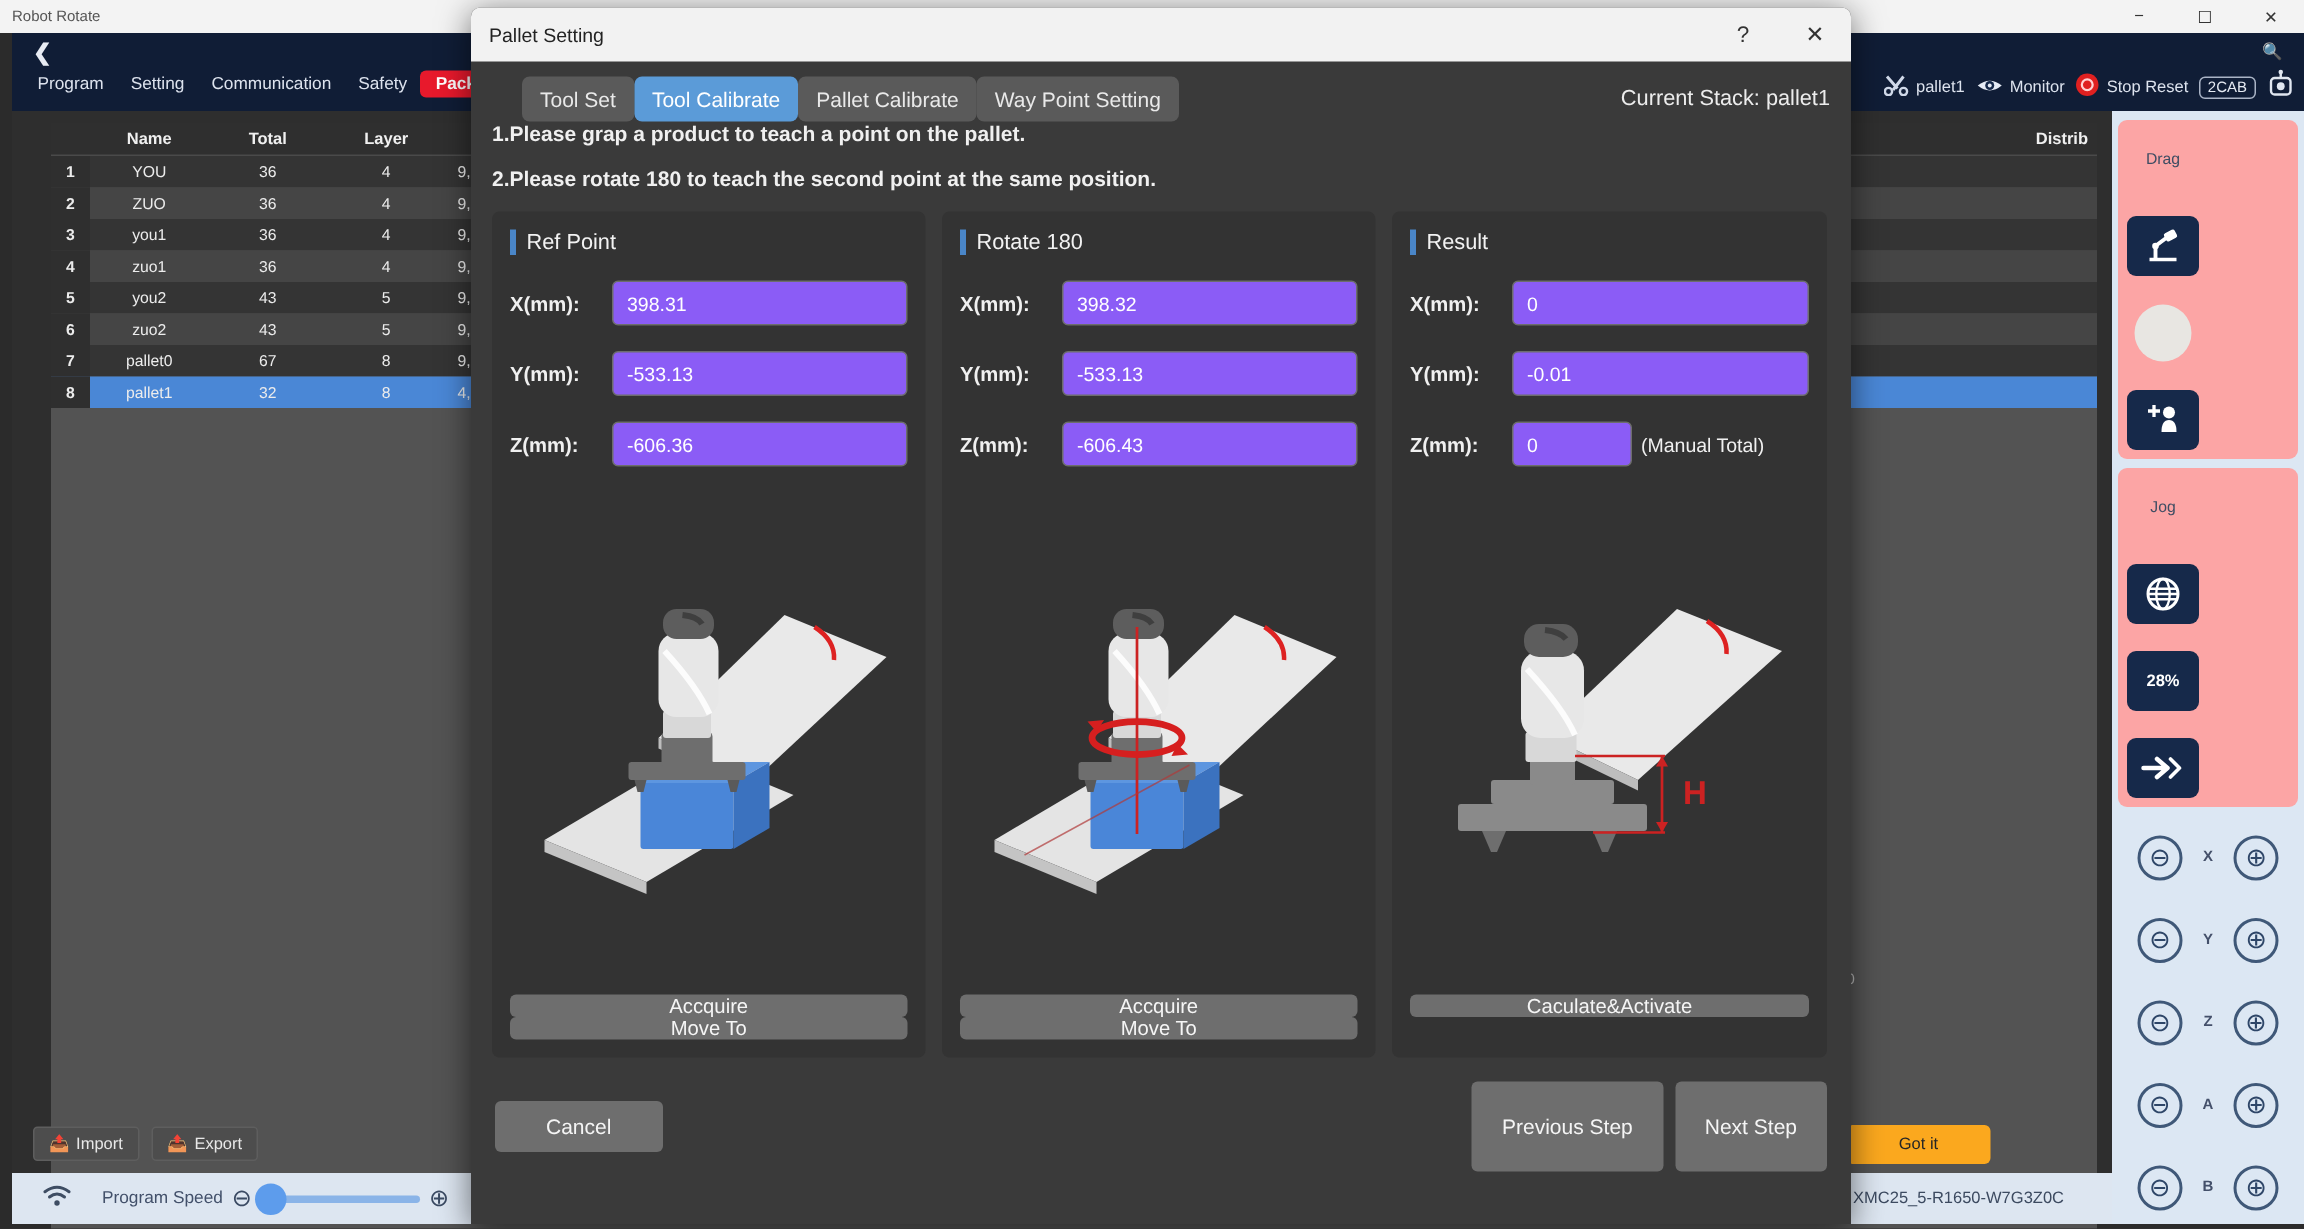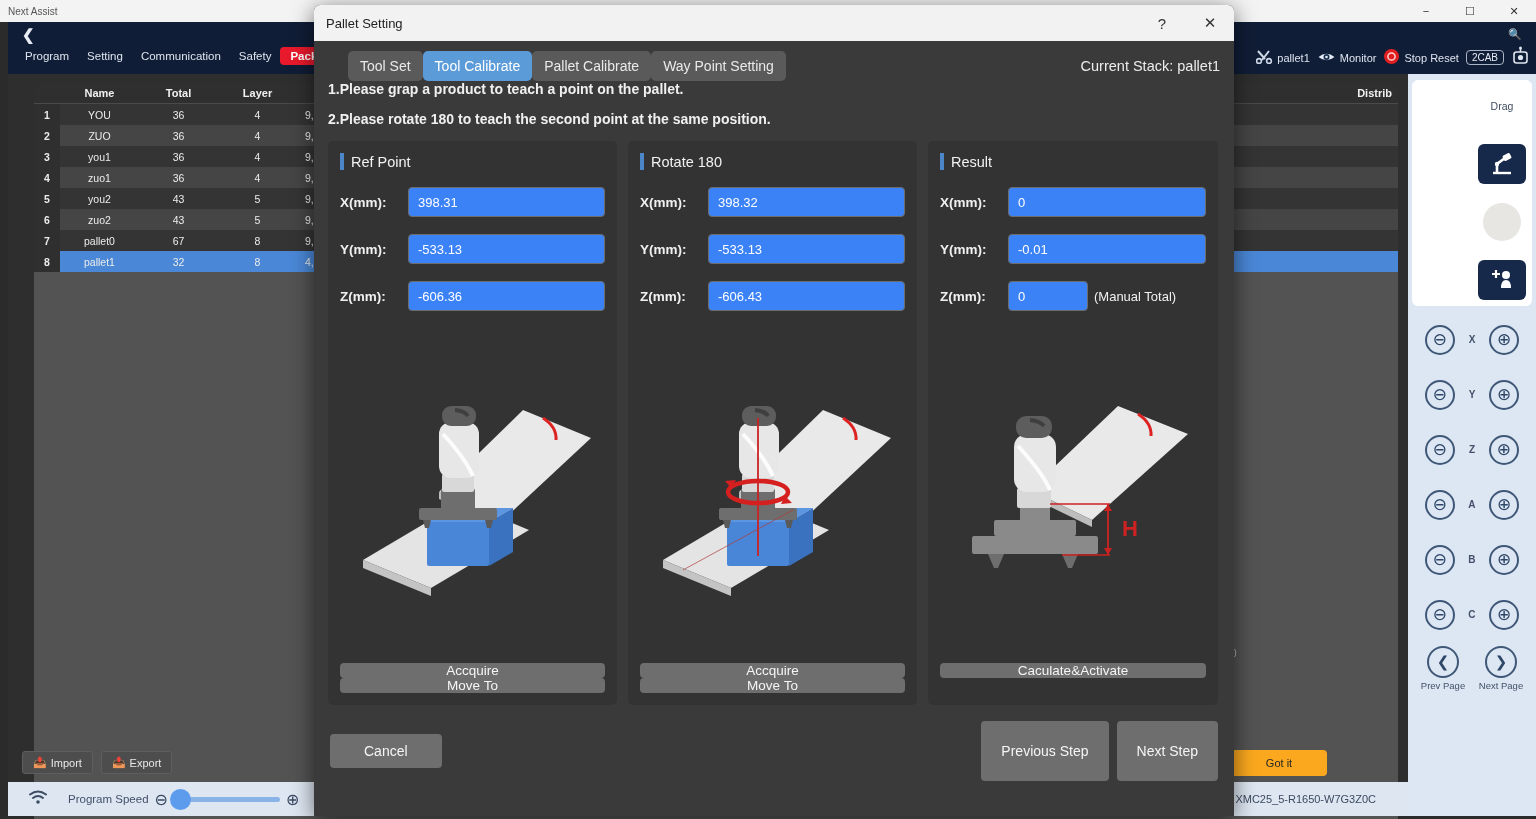--- a/index.html
+++ b/index.html
@@ -123,23 +123,23 @@
     margin-left: auto; margin-right: 160px; font-size: 11px;
     color: #3c4a60; display: flex; align-items: center; gap: 6px;
   }
 
   
   .jogbar {
     position: absolute; right: 0; top: 74px; width: 128px; height: 742px;
     background: #dce7f3; padding-top: 6px;
   }
   .jog-sec {
-    background: #ffffff; border-radius: 6px; margin: 0 4px 6px 4px;
+    background: #fca5a5; border-radius: 6px; margin: 0 4px 6px 4px;
     padding: 6px; display: flex; flex-wrap: wrap; gap: 18px;
-    justify-content: flex-end;
+    justify-content: space-between;
   }
   .jog-lbl {
     width: 48px; height: 40px; display: flex; align-items: center;
     justify-content: center; font-size: 10.5px; color: #3f4d63;
   }
   .jog-sq {
     width: 48px; height: 40px; background: #16294a; border-radius: 6px;
     display: flex; align-items: center; justify-content: center;
     color: #fff; font-size: 17px;
   }
@@ -219,21 +219,21 @@
   .col.c3 { width: 290px; }
   .col-title { display: flex; align-items: center; gap: 7px; }
   .col-bar { width: 4px; height: 17px; background: #4a86c8; }
   .col-title-text { font-size: 14.5px; color: #f2f2f2; }
 
   .field { display: flex; align-items: center; margin-top: 17px; }
   .field-lbl {
     font-size: 13.5px; color: #f0f0f0; font-weight: bold; width: 68px;
   }
   .field-in {
-    flex: 1; height: 30px; background: #3b82f6; border: 1px solid #6d6d6d;
+    flex: 1; height: 30px; background: #8b5cf6; border: 1px solid #6d6d6d;
     border-radius: 4px; color: #fff; font-size: 13px; padding: 0 9px;
     display: flex; align-items: center;
     font-family: "Liberation Sans", sans-serif;
   }
   .field-in.narrow { flex: 0 0 80px; }
   .manual-note { font-size: 13px; color: #f0f0f0; margin-left: 6px; }
 
   .illus { height: 330px; margin-top: 14px; position: relative; }
   .illus svg { position: absolute; left: 50%; top: 50%; transform: translate(-50%,-50%); }
 
@@ -258,21 +258,21 @@
     position: absolute; left: 1231px; top: 648px;
     font-size: 10px; color: #b4b4b4;
   }
 </style>
 </head>
 <body>
 
 <div id="root">
 
   <div class="win-titlebar">
-    <span class="win-app-title">Next Assist</span>
+    <span class="win-app-title">Robot Rotate</span>
     <div class="win-ctrls">
       <div class="win-btn">−</div>
       <div class="win-btn">☐</div>
       <div class="win-btn">✕</div>
     </div>
   </div>
 
   <div class="app-header">
     <div class="back-chevron">❮</div>
     <div class="search-icon-top">🔍</div>
@@ -449,20 +449,37 @@
       </div>
       <div class="jog-sq">
         <svg width="26" height="24" viewBox="0 0 26 24">
           <path d="M3 6 H11 M7 2 V10" stroke="#fff" stroke-width="2.2"></path>
           <circle cx="17" cy="7" r="4" fill="#fff"></circle>
           <path d="M12 20 Q12 12 17 12 Q22 12 22 20 Z" fill="#fff"></path>
         </svg>
       </div>
     </div>
 
+    <div class="jog-sec">
+      <div class="jog-lbl">Jog</div>
+      <div class="jog-sq">
+        <svg width="26" height="26" viewBox="0 0 26 26">
+          <circle cx="13" cy="13" r="10" fill="none" stroke="#fff" stroke-width="2"></circle>
+          <ellipse cx="13" cy="13" rx="4.5" ry="10" fill="none" stroke="#fff" stroke-width="1.6"></ellipse>
+          <path d="M3.4 9.5 H22.6 M3.4 16.5 H22.6 M3 13 H23" stroke="#fff" stroke-width="1.6"></path>
+        </svg>
+      </div>
+      <div class="jog-sq small">28%</div>
+      <div class="jog-sq">
+        <svg width="30" height="18" viewBox="0 0 30 18">
+          <path d="M2 9 H15 M11 3 L18 9 L11 15" stroke="#fff" stroke-width="3" fill="none" stroke-linecap="round" stroke-linejoin="round"></path>
+          <path d="M20 3 L26 9 L20 15" stroke="#fff" stroke-width="2.4" fill="none" stroke-linecap="round" stroke-linejoin="round"></path>
+        </svg>
+      </div>
+    </div>
 
     <div class="axis-row">
       <div class="axis-btn">⊖</div>
       <div class="axis-name">X</div>
       <div class="axis-btn">⊕</div>
     </div>
     <div class="axis-row">
       <div class="axis-btn">⊖</div>
       <div class="axis-name">Y</div>
       <div class="axis-btn">⊕</div>

